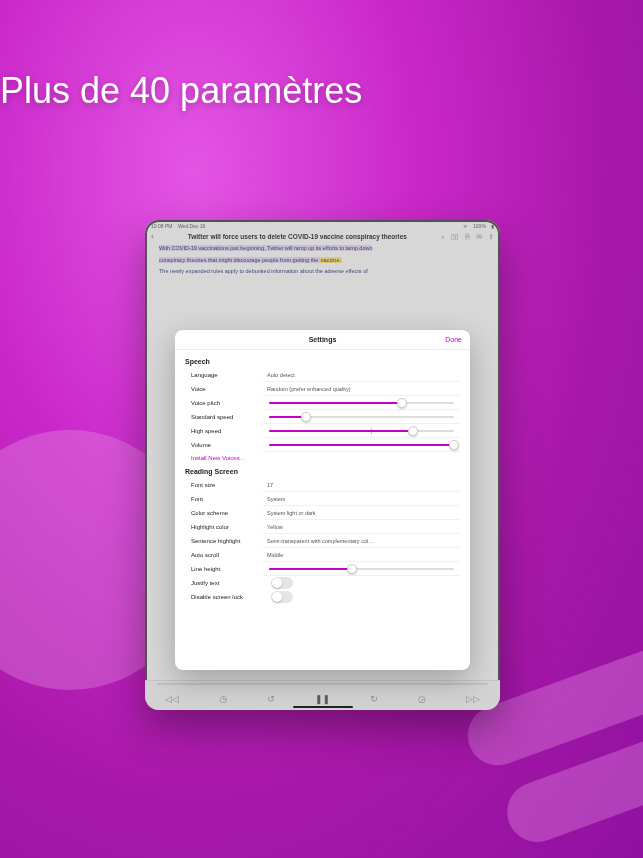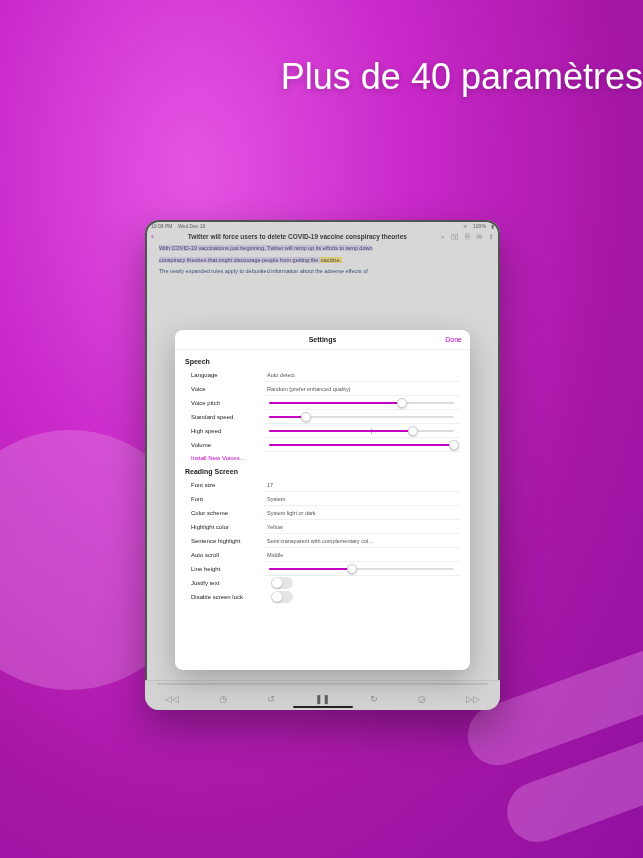--- a/index.html
+++ b/index.html
@@ -10,22 +10,22 @@
       position: relative;
     }
     
     .bg-shape {
       position: absolute; z-index: 0; pointer-events: none;
     }
     .bg-circle { left: -60px; top: 430px; width: 260px; height: 260px; border-radius: 50%; background: rgba(233,150,233,0.35); }
     .bg-bar1  { right: -40px; bottom: 120px; width: 220px; height: 60px; border-radius: 40px; background: rgba(233,150,233,0.35); transform: rotate(-20deg); }
     .bg-bar2  { right: -60px; bottom: 40px; width: 200px; height: 60px; border-radius: 40px; background: rgba(233,150,233,0.35); transform: rotate(-20deg); }
     .headline {
-      position: absolute; top: 56px; left: 0; right: 0;
-      text-align: right; color: #fff; font-size: 36px; font-weight: 400; z-index: 2;
+      position: absolute; top: 70px; left: 0; right: 0;
+      text-align: left; color: #fff; font-size: 36px; font-weight: 400; z-index: 2;
       text-shadow: 0 2px 6px rgba(0,0,0,.25);
     }
 
     
     .ipad {
       position: absolute; z-index: 3;
       left: 145px; top: 220px; width: 355px; height: 490px;
       background: #fdfdfd; border-radius: 14px;
       box-shadow: 0 18px 40px rgba(0,0,0,.35), inset 0 0 0 2px #444;
       overflow: hidden;

